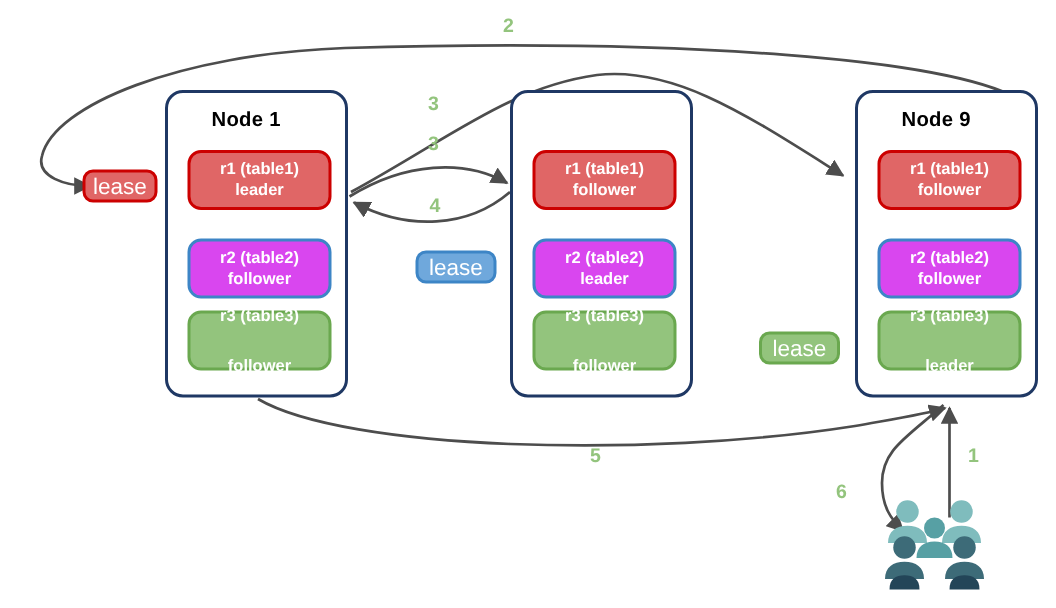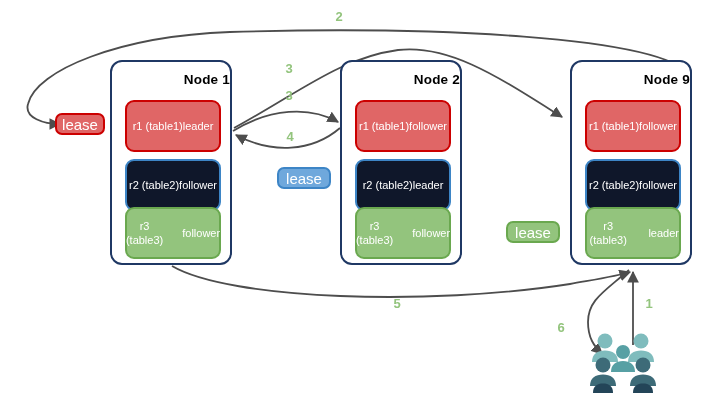--- a/index.html
+++ b/index.html
@@ -27,48 +27,50 @@
   .node-box {
     position: absolute;
     box-sizing: border-box;
     border: 2px solid #1f3864;
     border-radius: 12px;
     background: #ffffff;
   }
   .node-title {
     position: absolute;
     width: 100%;
-    text-align: right;
+    text-align: left;
     top: 10px;
     font-size: 13.5px;
     font-weight: bold;
     color: #000000;
     letter-spacing: 0.2px;
+    margin-left: 29px;
   }
   .replica {
     position: absolute;
     box-sizing: border-box;
     left: 13px;
     width: 96px;
-    height: 52px;
+    height: 40px;
     border-radius: 9px;
     border-width: 2px;
     border-style: solid;
     display: flex;
-    flex-direction: row;
+    flex-direction: column;
     align-items: center;
     justify-content: center;
     color: #ffffff;
     font-size: 11px;
     line-height: 14px;
     text-align: center;
+    font-weight: bold;
   }
   .replica .l1, .replica .l2 { display: block; }
   .rep-red   { background: #e06666; border-color: #cc0000; }
-  .rep-blue  { background: #0f172a; border-color: #3d85c6; }
+  .rep-blue  { background: #d946ef; border-color: #3d85c6; }
   .rep-green { background: #93c47d; border-color: #6aa84f; gap: 19px; }
 
   .lease {
     position: absolute;
     box-sizing: border-box;
     border-radius: 7px;
     border-width: 2px;
     border-style: solid;
     display: flex;
     align-items: center;
@@ -130,21 +132,20 @@
       <span class="l1">r2 (table2)</span>
       <span class="l2">follower</span>
     </div>
     <div class="replica rep-green" style="top:145px;">
       <span class="l1">r3 (table3)</span>
       <span class="l2">follower</span>
     </div>
   </div>
 
   <div class="node-box" style="left:340px; top:60px; width:122px; height:205px;">
-    <div class="node-title">Node 2</div>
     <div class="replica rep-red" style="top:38px;">
       <span class="l1">r1 (table1)</span>
       <span class="l2">follower</span>
     </div>
     <div class="replica rep-blue" style="top:97px;">
       <span class="l1">r2 (table2)</span>
       <span class="l2">leader</span>
     </div>
     <div class="replica rep-green" style="top:145px;">
       <span class="l1">r3 (table3)</span>

